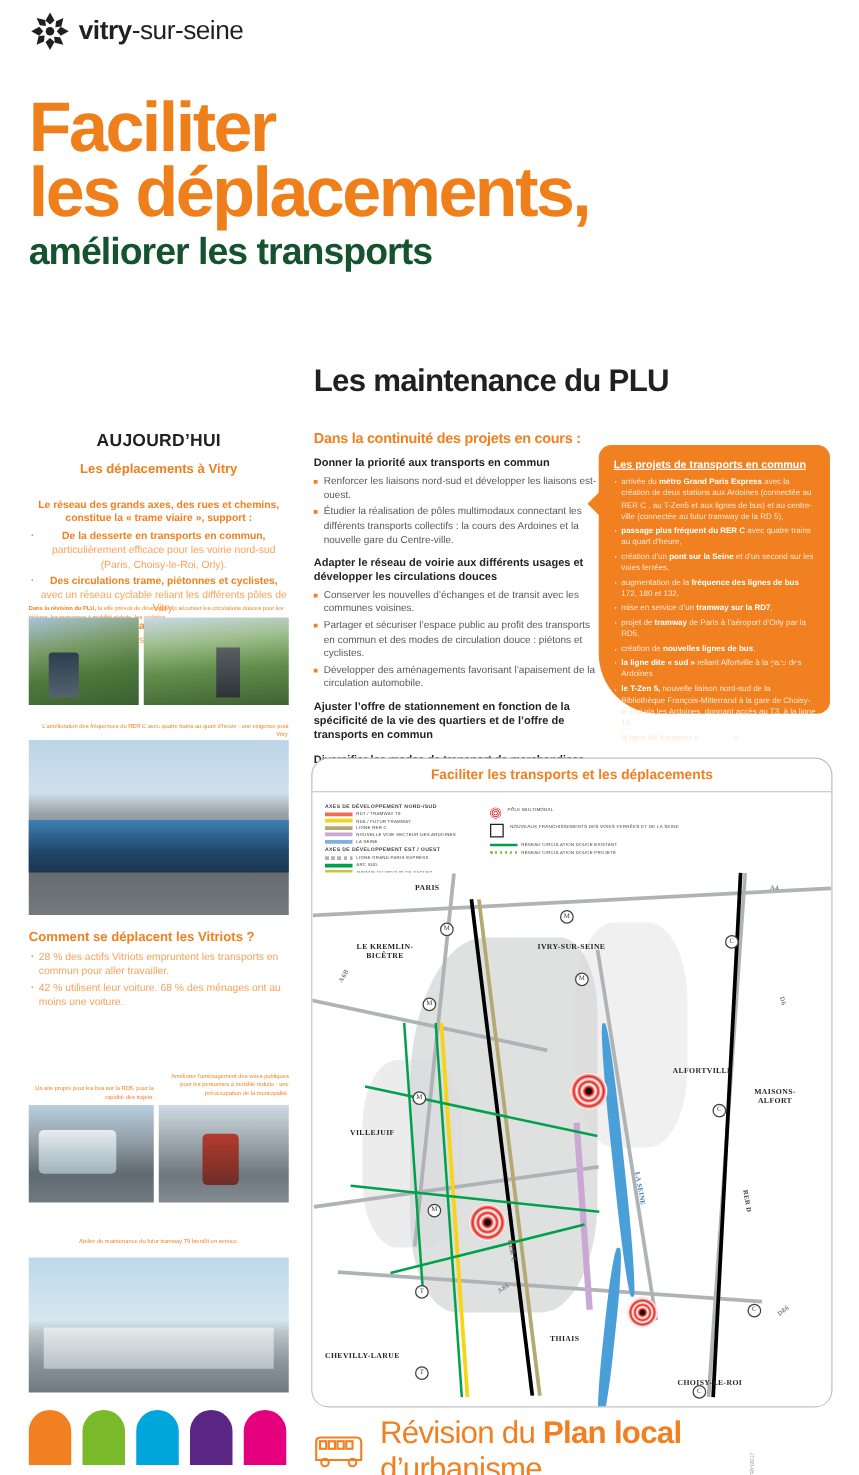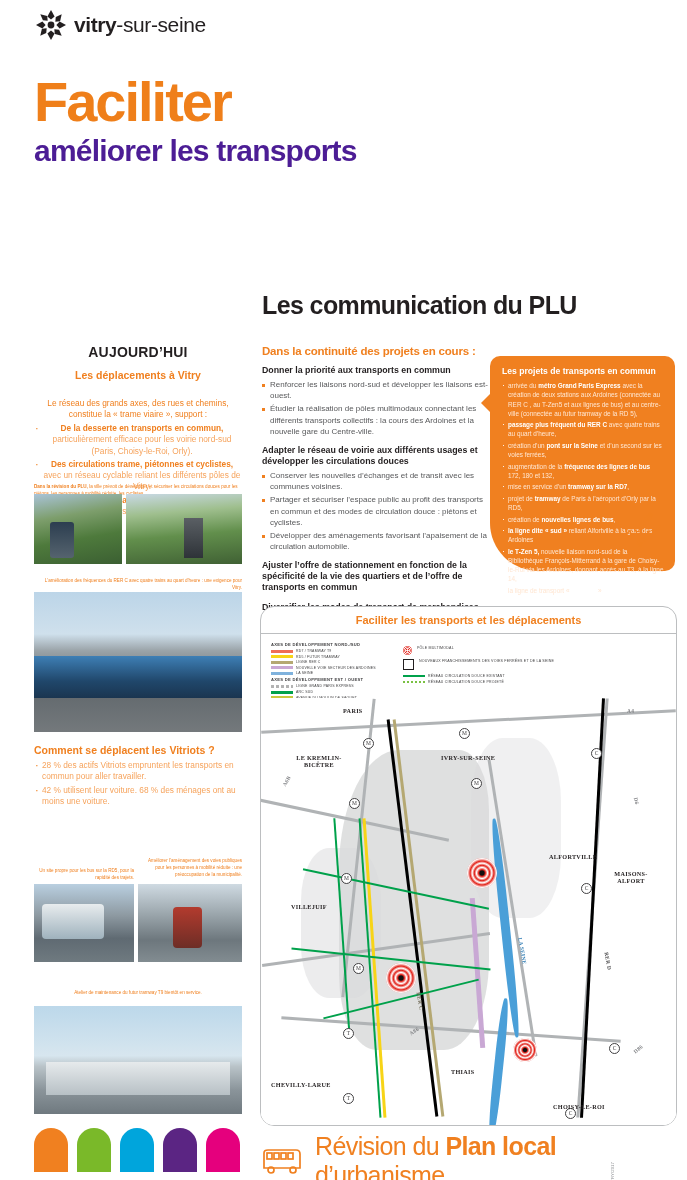--- a/index.html
+++ b/index.html
@@ -1,41 +1,41 @@
 <!DOCTYPE html>
 <html lang="fr"><head>
 <meta charset="utf-8">
 <style>
   html,body{margin:0;padding:0;background:#ffffff;}
   body{width:687px;height:1180px;position:relative;overflow:hidden;
        font-family:"Liberation Sans",sans-serif;color:#231f20;}
-  .page{position:absolute;left:12px;top:0;width:606px;height:1180px;background:#fff;}
+  .page{position:absolute;left:1px;top:0;width:606px;height:1180px;background:#fff;}
 
   
   .logo{position:absolute;left:22px;top:8px;display:flex;align-items:center;gap:6px;}
   .logo-mark{width:34px;height:34px;position:relative;}
   .logo-text{font-size:21px;font-weight:400;color:#231f20;letter-spacing:-.4px;}
   .logo-text b{font-weight:700;}
 
   
   .headline{position:absolute;left:22px;top:76px;width:640px;}
   .h-l1,.h-l2{font-size:56px;line-height:.92;font-weight:700;color:#ef7f1a;
               letter-spacing:-2px;display:block;}
-  .h-l3{display:block;font-size:30px;line-height:1.05;font-weight:700;color:#4c1d95;
+  .h-l3{display:block;font-size:30px;line-height:1.05;font-weight:700;color:#14532d;
         letter-spacing:-.8px;margin-top:7px;}
 
   
   .orientations{position:absolute;left:250px;top:291px;font-size:25px;font-weight:700;
                 color:#231f20;letter-spacing:-.6px;}
 
   
   .col-left{position:absolute;left:22px;top:344px;width:208px;text-align:center;}
   .aujourdhui{font-size:14px;font-weight:700;letter-spacing:.2px;color:#231f20;margin:0 0 9px 0;}
   .h-orange{font-size:10.5px;font-weight:700;color:#f08020;margin:0 0 3px 0;line-height:1.25;}
-  .p-orange{font-size:8.3px;font-weight:400;color:#f08020;line-height:1.32;margin:16px 0 3px 0;}
+  .p-orange{font-size:8.3px;font-weight:700;color:#f08020;line-height:1.32;margin:16px 0 3px 0;}
   ul.o-list{list-style:none;margin:0 0 6px 0;padding:0;}
   ul.o-list li{font-size:8.3px;color:#f6a35c;line-height:1.36;padding-left:8px;position:relative;
                margin-bottom:2px;}
   ul.o-list li:before{content:"·";position:absolute;left:1px;top:-2px;font-size:11px;color:#f08020;}
   ul.o-list li b{font-weight:700;color:#f08020;}
   .cap{font-size:4.6px;color:#f08020;line-height:1.5;margin:6px 0 3px 0;}
   .cap b{font-weight:700;}
   .cap.right{text-align:right;}
   .cap.center{text-align:center;}
 
@@ -74,21 +74,21 @@
   ul.m-list{list-style:none;margin:0 0 8px 0;padding:0;}
   ul.m-list li{font-size:8px;color:#58595b;line-height:1.38;padding-left:8px;position:relative;
                margin-bottom:2px;}
   ul.m-list li:before{content:"";position:absolute;left:0;top:5px;width:3px;height:3px;
                background:#f08020;}
 
   
   .callout{position:absolute;left:478px;top:356px;width:185px;height:215px;
      background:#f08020;border-radius:10px 10px 10px 48px;color:#fff;
      padding:10px 11px 8px 12px;box-sizing:border-box;}
-  .callout-title{font-size:8.6px;font-weight:700;margin:0 0 5px 0;line-height:1.2;}
+  .callout-title{font-size:8.6px;font-weight:700;margin:0 0 5px 0;line-height:1.2;text-decoration:underline;}
   ul.c-list{list-style:none;margin:0;padding:0;}
   ul.c-list li{font-size:6.4px;line-height:1.42;padding-left:6px;position:relative;
                margin-bottom:2.5px;color:#ffe6d2;}
   ul.c-list li:before{content:"·";position:absolute;left:0;top:-2px;font-size:9px;color:#fff;}
   ul.c-list li b{font-weight:700;color:#fff;}
   .callout-tail{position:absolute;left:469px;top:392px;width:0;height:0;
      border-top:11px solid transparent;border-bottom:11px solid transparent;
      border-right:11px solid #f08020;}
   .zoomsur{position:absolute;left:612px;top:532px;font-size:10.5px;font-weight:700;
      color:#f08020;letter-spacing:1.5px;transform:rotate(-45deg);transform-origin:left top;}
@@ -161,24 +161,25 @@
           <path d="M6.3 27.7 l1.6-6.9 4.8-.5 -.5 4.8z"></path>
           <circle cx="17" cy="17" r="3.4"></circle>
         </g>
       </svg>
     </span>
     <span class="logo-text"><b>vitry</b><span>-sur-seine</span></span>
   </div>
 
   <div class="headline">
     <span class="h-l1">Faciliter</span>
+    <span class="h-l2">les déplacements,</span>
     <span class="h-l3">améliorer les transports</span>
   </div>
 
-  <div class="orientations">Les communication du PLU</div>
+  <div class="orientations">Les maintenance du PLU</div>
 
   <div class="col-left">
     <div class="aujourdhui">AUJOURD’HUI</div>
     <div class="h-orange">Les déplacements à Vitry</div>
     <div class="p-orange">Le réseau des grands axes, des rues et chemins, constitue la « trame viaire », support :</div>
     <ul class="o-list">
       <li><b>De la desserte en transports en commun,</b><span> particulièrement efficace pour les voirie nord-sud (Paris, Choisy-le-Roi, Orly).</span></li>
       <li><b>Des circulations trame, piétonnes et cyclistes,</b><span> avec un réseau cyclable reliant les différents pôles de Vitry.</span></li>
       <li><b>De la circulation automobile,</b><span> de transit ou de desserte locale.</span></li>
     </ul>

